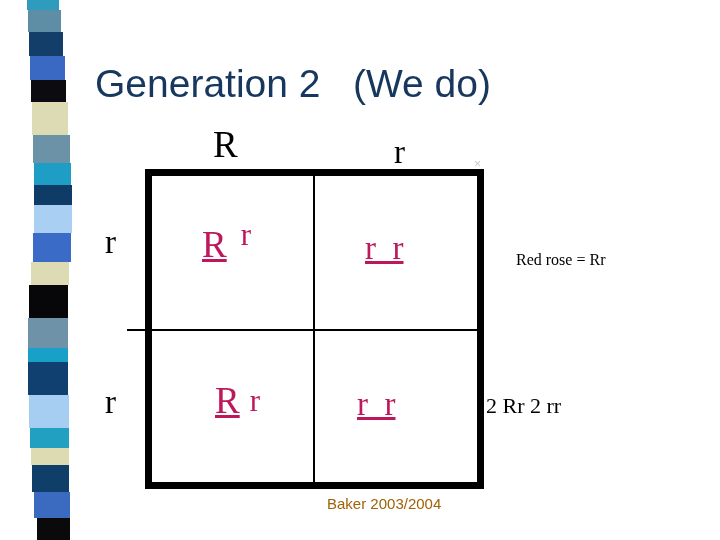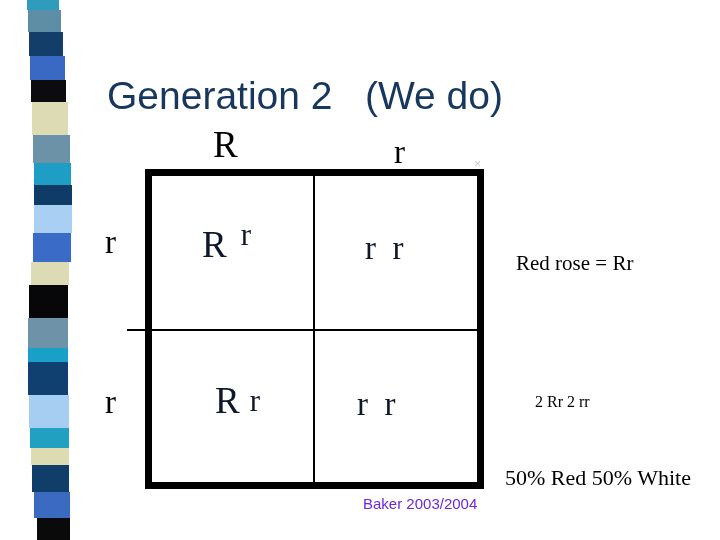--- a/index.html
+++ b/index.html
@@ -8,58 +8,58 @@
     width:720px;height:540px;
     background:#FFFFFF;
     overflow:hidden;
     font-family:"Liberation Serif", serif;
   }
   
   .ribbon{position:absolute;left:24px;top:0;width:70px;height:540px;}
   .rib-seg{display:block;}
   
   .title{
-    position:absolute;left:95px;top:64px;margin:12px;
+    position:absolute;left:95px;top:64px;margin:0;
     font-family:"Liberation Sans", sans-serif;
     font-size:39px;font-weight:400;line-height:1.05;
     white-space:pre;letter-spacing:0px;
   }
   
   .sq-outer{
     position:absolute;left:145px;top:169px;width:339px;height:320px;
     border:7px solid #000;box-sizing:border-box;background:transparent;
   }
   .v-div{position:absolute;left:313px;top:176px;width:2px;height:306px;background:#000;}
   .h-div{position:absolute;left:127px;top:329px;width:350px;height:2px;background:#000;}
   
   .glabel{position:absolute;color:#000;line-height:1;white-space:pre;}
   .lab-top-R{left:213px;top:126px;font-size:37px;}
   .lab-top-r{left:394px;top:136px;font-size:33px;}
   .lab-row1{left:105px;top:226px;font-size:33px;}
   .lab-row2{left:105px;top:386px;font-size:33px;}
-  .cell{position:absolute;color:#0f172a;line-height:1;white-space:pre;}
+  .cell{position:absolute;color:#be185d;line-height:1;white-space:pre;text-decoration:underline;}
   .cell-r1c1{left:202px;top:226px;font-size:37px;}
   .cell-r1c1 .small{display:inline-block;font-size:31px;margin-left:14px;transform:translateY(-12px);}
   .cell-r1c2{left:365px;top:232px;font-size:33px;}
   .cell-r2c1{left:215px;top:382px;font-size:37px;}
   .cell-r2c1 .small{display:inline-block;font-size:31px;margin-left:10px;transform:translateY(-2px);}
   .cell-r2c2{left:357px;top:388px;font-size:33px;}
   
   .note{position:absolute;color:#000;line-height:1.15;white-space:pre;}
-  .note-rose1{left:516px;top:251px;font-size:21px;}
+  .note-rose1{left:516px;top:251px;font-size:16px;}
   .note-rose2{left:516px;top:293px;font-size:24px;}
   .note-geno-h{left:505px;top:357px;font-size:22px;text-decoration:underline;}
-  .note-geno-v{left:535px;top:393px;font-size:16px;}
+  .note-geno-v{left:486px;top:393px;font-size:22px;}
   .note-pheno-h{left:505px;top:429px;font-size:22px;text-decoration:underline;}
   .note-pheno-v{left:505px;top:465px;font-size:22px;}
   
   .caption{
-    position:absolute;left:363px;top:496px;
+    position:absolute;left:327px;top:496px;
     font-family:"Liberation Sans", sans-serif;
-    font-size:15px;color:#6d28d9;line-height:1;
+    font-size:15px;color:#a16207;line-height:1;
   }
   
   .cross-mark{
     position:absolute;left:474px;top:158px;
     font-family:"Liberation Sans", sans-serif;
     font-size:12px;color:#C9C9C9;line-height:1;
   }
 </style>
 </head>
 <body>
@@ -105,19 +105,18 @@
   <span class="cell cell-r1c1"><span class="big">R</span><span class="small">r</span></span>
 
   <span class="cell cell-r1c2">r  r</span>
 
   <span class="cell cell-r2c1"><span class="big">R</span><span class="small">r</span></span>
 
   <span class="cell cell-r2c2">r  r</span>
 
   <span class="note note-rose1">Red rose = Rr</span>
   <span class="note note-geno-v">2 Rr 2 rr</span>
-  <span class="note note-pheno-v">50% Red 50% White</span>
 
   <span class="caption">Baker 2003/2004</span>
 
   <span class="cross-mark">×</span>
 
 </div>
 
 </body></html>

